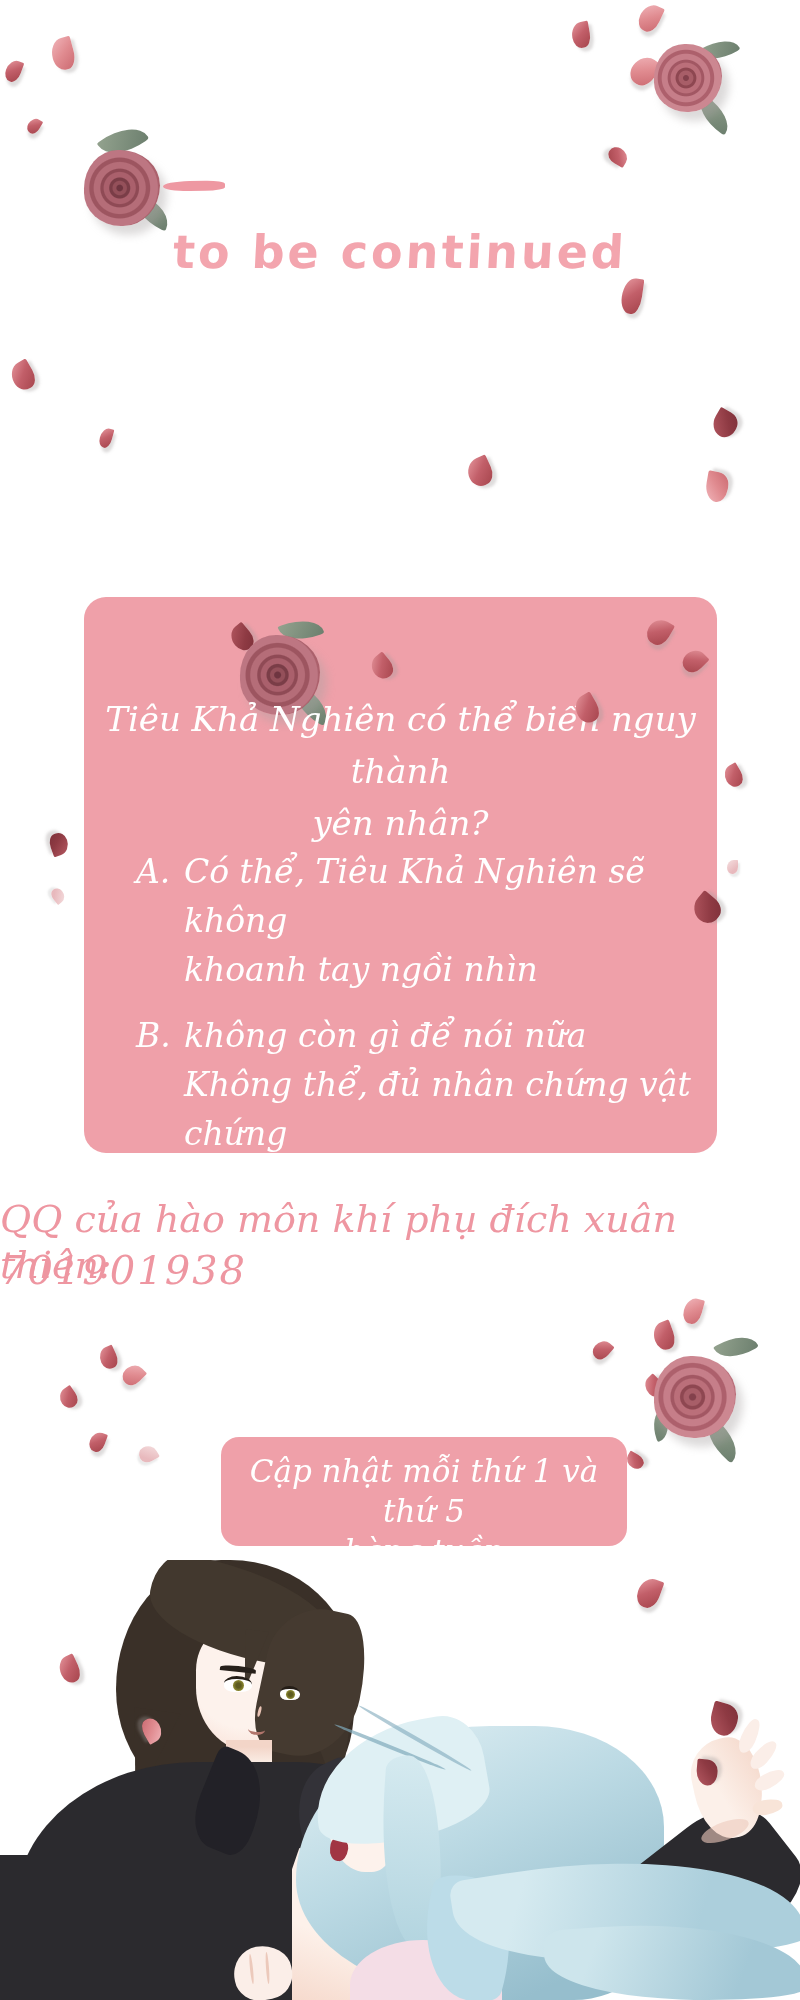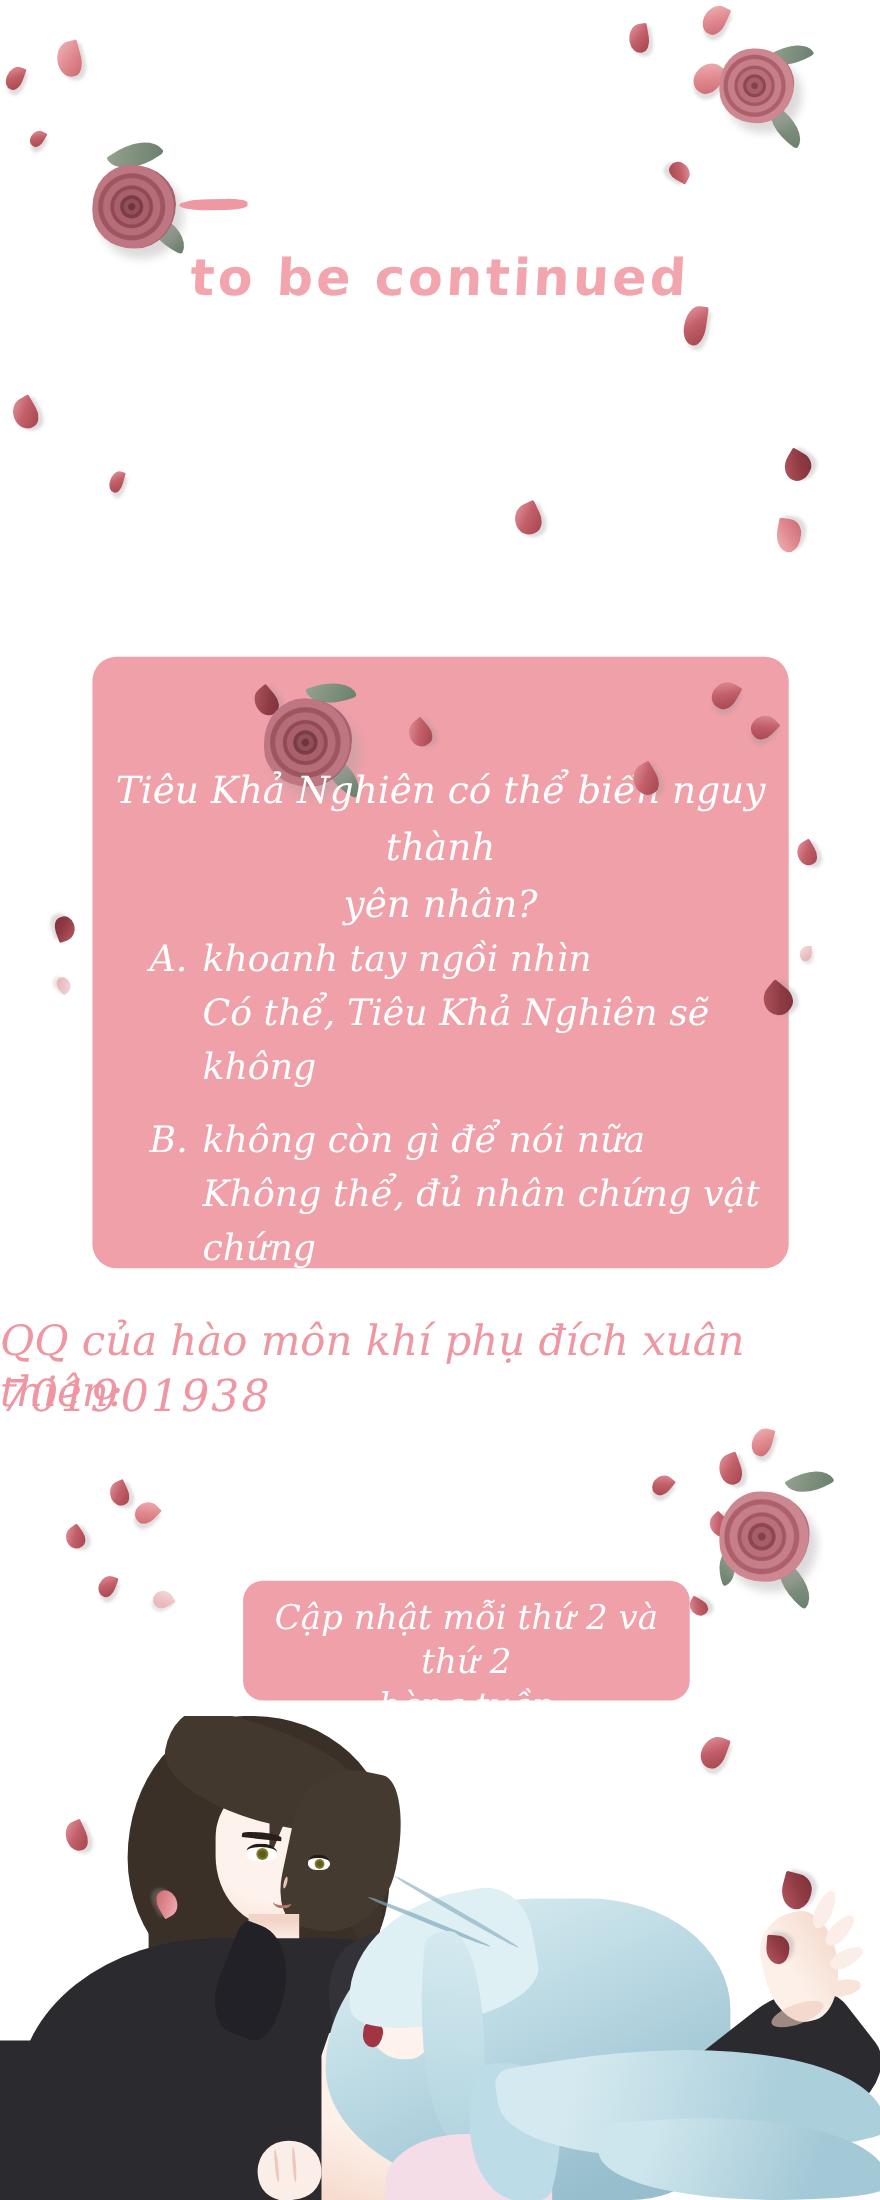--- a/index.html
+++ b/index.html
@@ -96,22 +96,22 @@
     <div class="qtext">
       <div>Tiêu Khả Nghiên có thể biến nguy thành</div>
       <div>yên nhân?</div>
     </div>
 
     <div class="petal" style="left:492px;top:98px;width:22px;height:28px;transform:rotate(-30deg);"></div>
 
     <div class="answers">
       <div class="answer">
         <span class="lbl">A.</span>
+        <div>Có thể, Tiêu Khả Nghiên sẽ không</div>
         <div>khoanh tay ngồi nhìn</div>
-        <div>Có thể, Tiêu Khả Nghiên sẽ không</div>
       </div>
       <div class="answer">
         <span class="lbl">B.</span>
         <div>không còn gì để nói nữa</div>
         <div>Không thể, đủ nhân chứng vật chứng</div>
       </div>
     </div>
   </div>
 
   <div class="petal" style="left:725px;top:765px;width:17px;height:22px;transform:rotate(-30deg);"></div>
@@ -134,21 +134,21 @@
   <div class="petal" style="left:646px;top:1376px;width:17px;height:22px;transform:rotate(-45deg);"></div>
   <div class="rose" style="left:644px;top:1336px;width:110px;height:115px;">
     <i class="leaf" style="left:72px;top:0;width:40px;height:22px;transform:rotate(-30deg);"></i>
     <i class="leaf" style="left:56px;top:92px;width:44px;height:24px;transform:rotate(40deg);"></i>
     <i class="leaf" style="left:2px;top:80px;width:30px;height:18px;transform:rotate(70deg);"></i>
     <i class="bloom bloom--lite" style="left:10px;top:20px;width:82px;height:82px;"></i>
   </div>
   <div class="petal" style="left:628px;top:1452px;width:14px;height:18px;transform:rotate(-60deg);"></div>
 
   <button class="sched">
-    <div>Cập nhật mỗi thứ 2 và thứ 2</div>
+    <div>Cập nhật mỗi thứ 1 và thứ 5</div>
     <div>hàng tuần</div>
   </button>
 
   <div class="art">
 
     <div class="sh" style="left:116px;top:0;width:238px;height:258px;background:#3a3028;border-radius:46% 54% 40% 54%/52% 46% 44% 52%;"></div>
     <div class="sh" style="left:128px;top:150px;width:46px;height:95px;background:#3a3028;clip-path:polygon(0 0,100% 0,30% 100%);transform:rotate(8deg);"></div>
     <div class="sh" style="left:300px;top:120px;width:60px;height:120px;background:#3f352c;clip-path:polygon(0 0,100% 10%,55% 100%);transform:rotate(-6deg);"></div>
     <div class="sh" style="left:190px;top:18px;width:90px;height:10px;background:#6d5942;opacity:.55;border-radius:50%;transform:rotate(14deg);"></div>
     <div class="sh" style="left:160px;top:45px;width:70px;height:8px;background:#6d5942;opacity:.45;border-radius:50%;transform:rotate(20deg);"></div>

